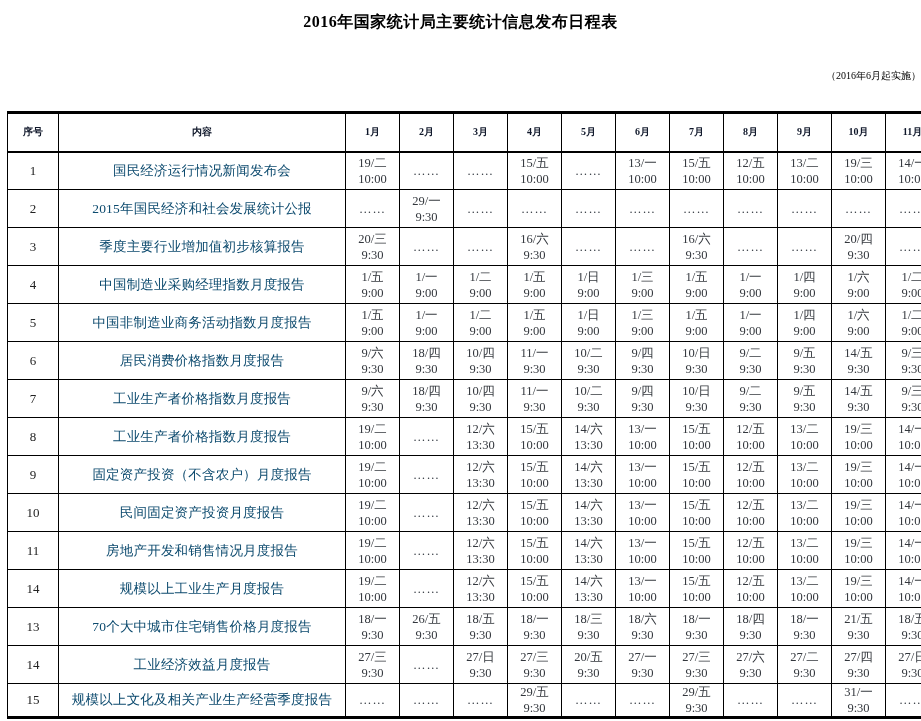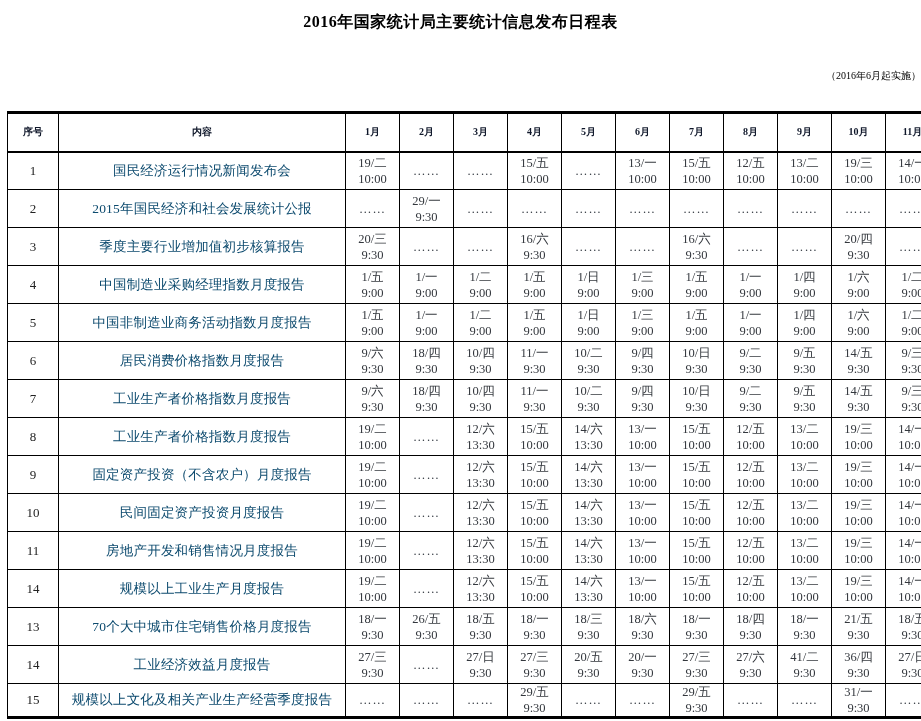--- a/index.html
+++ b/index.html
@@ -722,37 +722,37 @@
         </td>
         <td class="date-cell">
           <span class="line">27/三</span>
           <span class="line">9:30</span>
         </td>
         <td class="date-cell">
           <span class="line">20/五</span>
           <span class="line">9:30</span>
         </td>
         <td class="date-cell">
-          <span class="line">20/一</span>
+          <span class="line">27/一</span>
           <span class="line">9:30</span>
         </td>
         <td class="date-cell">
           <span class="line">27/三</span>
           <span class="line">9:30</span>
         </td>
         <td class="date-cell">
           <span class="line">27/六</span>
           <span class="line">9:30</span>
         </td>
         <td class="date-cell">
-          <span class="line">41/二</span>
-          <span class="line">9:30</span>
-        </td>
-        <td class="date-cell">
-          <span class="line">36/四</span>
+          <span class="line">27/二</span>
+          <span class="line">9:30</span>
+        </td>
+        <td class="date-cell">
+          <span class="line">27/四</span>
           <span class="line">9:30</span>
         </td>
         <td class="date-cell">
           <span class="line">27/日</span>
           <span class="line">9:30</span>
         </td>
       </tr>
       <tr>
         <td class="no-cell">15</td>
         <td class="content-cell">规模以上文化及相关产业生产经营季度报告</td>

